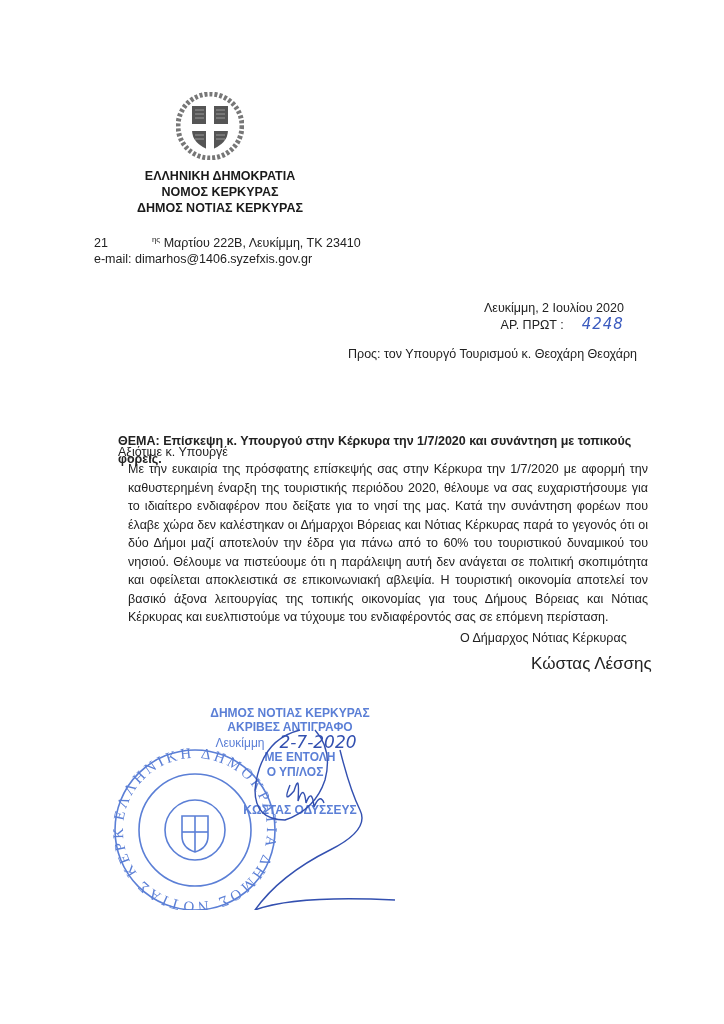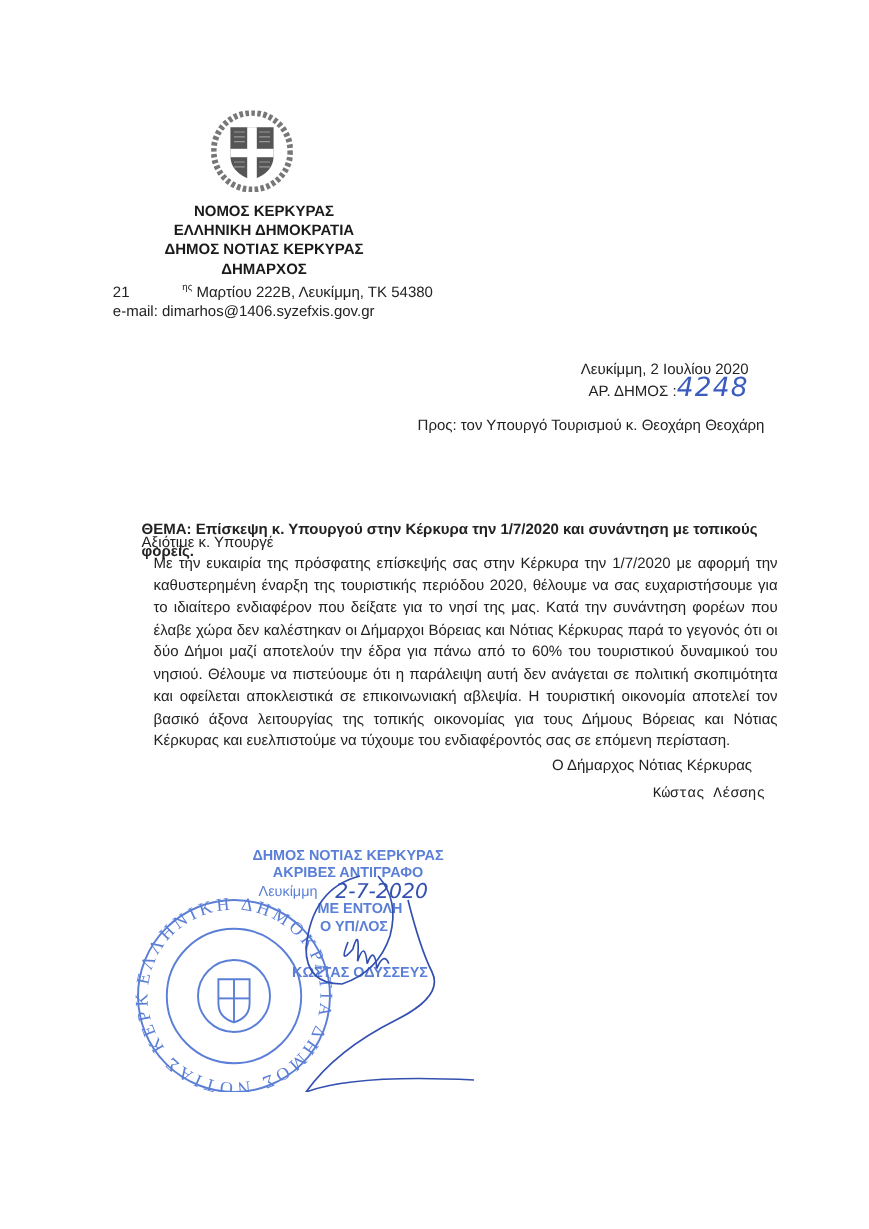--- a/index.html
+++ b/index.html
@@ -7,27 +7,27 @@
     width: 724px; height: 1024px; background: #ffffff; position: relative; overflow: hidden;
     font-family: "Liberation Sans", "DejaVu Sans", sans-serif; color: #222;
   }
   .abs { position: absolute; }
   .emblem { left: 176px; top: 92px; width: 68px; height: 68px; }
   .header { left: 110px; top: 168px; width: 220px; text-align: center; font-weight: bold; font-size: 12.5px; line-height: 16px; color: #1a1a1a; }
   .addr { left: 94px; top: 232px; font-size: 12.5px; line-height: 16px; color: #222; }
   .addr sup { font-size: 8px; margin-left: 44px; }
   .dateblock { left: 474px; top: 300px; font-size: 12.5px; line-height: 16px; text-align: right; }
   .dateblock .date { margin-left: 10px; }
-  .protno { font-family: "DejaVu Sans", sans-serif; color: #3b5bbf; font-size: 22px; letter-spacing: 1px; font-style: italic; }
+  .protno { font-family: "DejaVu Sans", sans-serif; color: #3b5bbf; font-size: 15px; letter-spacing: 1px; margin-left: 18px; font-style: italic; }
   .to { left: 348px; top: 347px; font-size: 12.5px; text-align: right; }
   .subject { left: 118px; top: 394px; width: 520px; font-weight: bold; font-size: 12.5px; line-height: 18px; margin-top: 38px; }
   .salut { left: 118px; top: 445px; font-size: 12.5px; }
   .body { left: 128px; top: 460px; width: 520px; font-size: 12.5px; line-height: 18.5px; text-align: justify; }
   .sign1 { left: 460px; top: 631px; font-size: 12.5px; }
-  .sign2 { left: 544px; top: 654px; font-size: 12px; font-family: Liberation Mono, monospace; }
+  .sign2 { left: 531px; top: 654px; font-size: 17px; }
   .stamp { left: 100px; top: 690px; width: 300px; height: 220px; }
 </style>
 </head>
 <body>
 
 <svg class="abs emblem" viewBox="0 0 68 68">
   <circle cx="34" cy="34" r="32" fill="none" stroke="#777" stroke-width="5" stroke-dasharray="3 2"></circle>
   <circle cx="34" cy="34" r="26" fill="#fff"></circle>
   <path d="M16 14 H52 V38 Q52 52 34 58 Q16 52 16 38 Z" fill="#555"></path>
   <rect x="30" y="14" width="8" height="44" fill="#fff"></rect>
@@ -40,35 +40,34 @@
       <line x1="40" y1="22" x2="49" y2="22"></line>
       <line x1="40" y1="26" x2="49" y2="26"></line>
     <line x1="19" y1="43" x2="28" y2="43"></line>
       <line x1="19" y1="47" x2="28" y2="47"></line>
     <line x1="40" y1="43" x2="49" y2="43"></line>
       <line x1="40" y1="47" x2="49" y2="47"></line>
   </g>
 </svg>
 
 <div class="abs header">
+  <div>ΕΛΛΗΝΙΚΗ  ΔΗΜΟΚΡΑΤΙΑ</div>
   <div>ΝΟΜΟΣ ΚΕΡΚΥΡΑΣ</div>
-  <div>ΕΛΛΗΝΙΚΗ  ΔΗΜΟΚΡΑΤΙΑ</div>
   <div>ΔΗΜΟΣ ΝΟΤΙΑΣ ΚΕΡΚΥΡΑΣ</div>
-  <div>ΔΗΜΑΡΧΟΣ</div>
 </div>
 
 <div class="abs addr">
-  <div><span>21</span><sup>ης</sup><span> Μαρτίου 222Β, Λευκίμμη, ΤΚ 54380</span></div>
+  <div><span>21</span><sup>ης</sup><span> Μαρτίου 222Β, Λευκίμμη, ΤΚ 23410</span></div>
   <div>e-mail: dimarhos@1406.syzefxis.gov.gr</div>
 </div>
 
 <div class="abs dateblock">
   <div class="date">Λευκίμμη, 2 Ιουλίου  2020</div>
   <div>
-    <span>ΑΡ. ΔΗΜΟΣ :</span><span class="protno">4248</span>
+    <span>ΑΡ. ΠΡΩΤ :</span><span class="protno">4248</span>
   </div>
 </div>
 
 <div class="abs to">Προς:  τον  Υπουργό Τουρισμού κ. Θεοχάρη Θεοχάρη</div>
 
 <div class="abs subject">ΘΕΜΑ: Επίσκεψη κ. Υπουργού στην Κέρκυρα την 1/7/2020 και συνάντηση με τοπικούς φορείς.</div>
 
 <div class="abs salut">Αξιότιμε κ. Υπουργέ</div>
 
 <div class="abs body">Με την ευκαιρία της πρόσφατης επίσκεψής σας στην Κέρκυρα την 1/7/2020 με αφορμή την καθυστερημένη έναρξη της τουριστικής περιόδου 2020, θέλουμε να σας ευχαριστήσουμε για το ιδιαίτερο ενδιαφέρον που δείξατε για το νησί της μας. Κατά την συνάντηση φορέων που έλαβε χώρα δεν καλέστηκαν οι Δήμαρχοι Βόρειας και Νότιας Κέρκυρας παρά το γεγονός ότι οι δύο Δήμοι μαζί αποτελούν την έδρα για πάνω από το 60% του τουριστικού δυναμικού του νησιού. Θέλουμε να πιστεύουμε ότι η παράλειψη αυτή δεν ανάγεται σε πολιτική σκοπιμότητα και οφείλεται αποκλειστικά σε επικοινωνιακή αβλεψία. Η τουριστική οικονομία αποτελεί τον βασικό άξονα λειτουργίας της τοπικής οικονομίας για τους Δήμους Βόρειας και Νότιας Κέρκυρας και ευελπιστούμε να τύχουμε του ενδιαφέροντός σας σε επόμενη περίσταση.</div>

